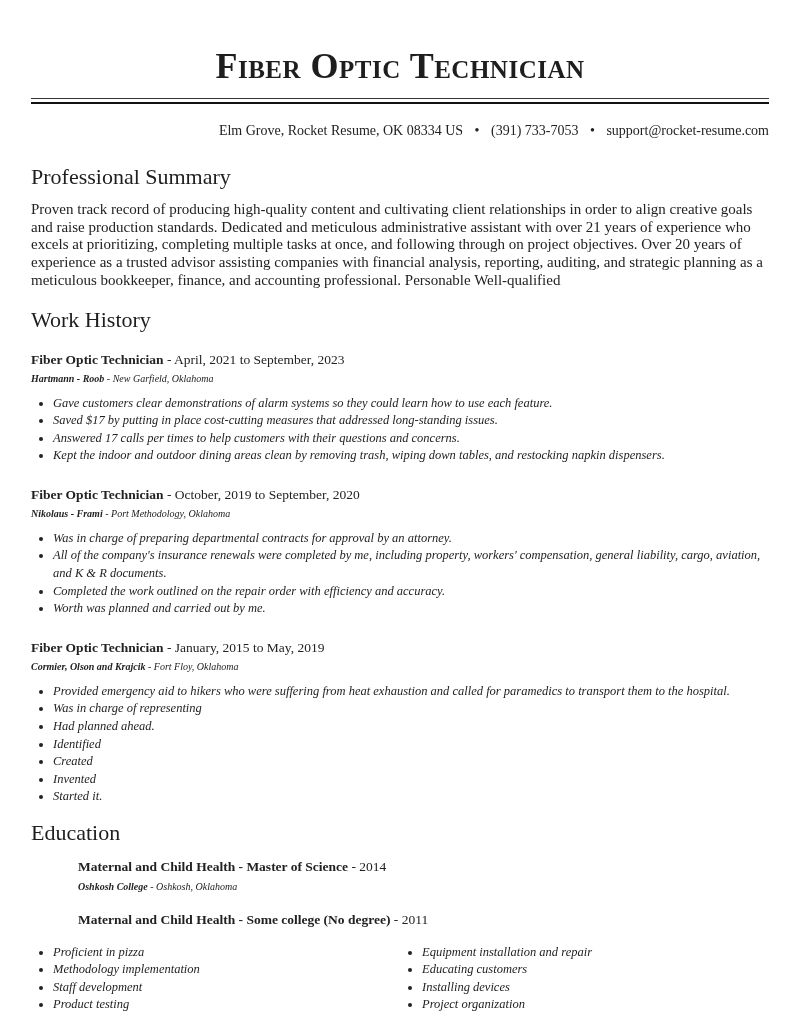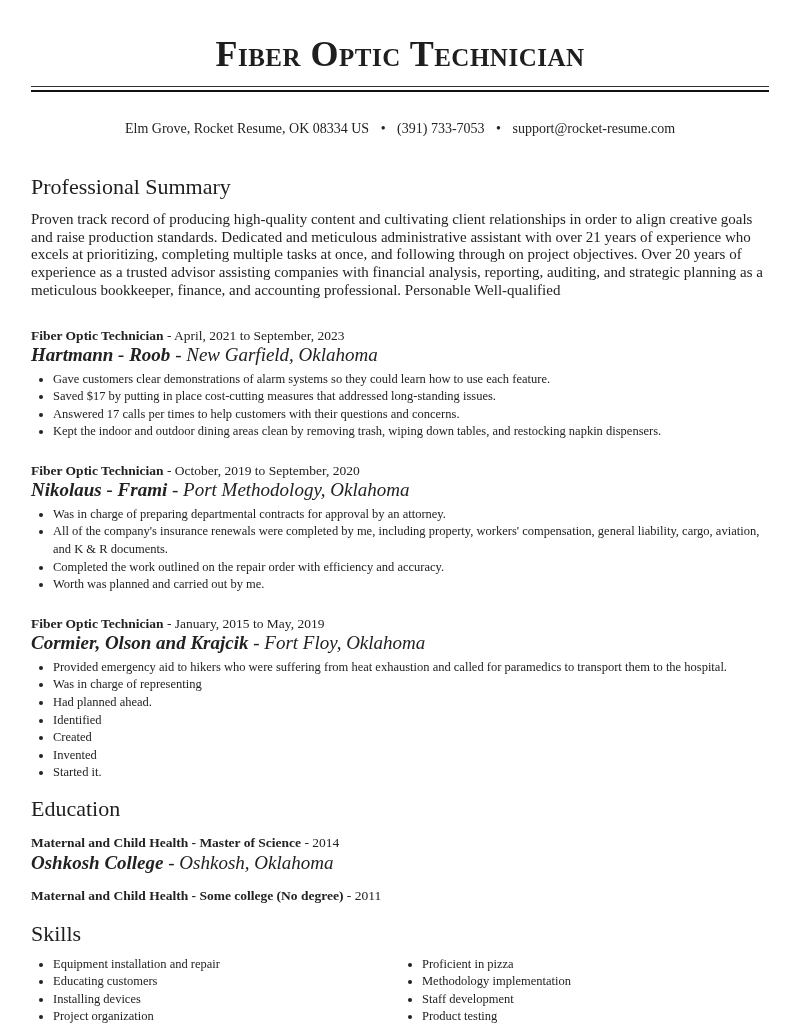--- a/index.html
+++ b/index.html
@@ -1,53 +1,53 @@
 <!DOCTYPE html>
 <html><head>
 <meta charset="utf-8">
 <style>
   html, body { margin: 0; padding: 0; background: #ffffff; }
   body {
     width: 800px; height: 1035px; overflow: hidden;
     font-family: "Liberation Serif", "DejaVu Serif", serif;
     color: #222222;
   }
-  .page { padding: 4px 31px; position: relative; }
+  .page { padding: 16px 31px; position: relative; }
   .title {
     text-align: center; font-weight: bold;
     font-size: 36px; font-variant: small-caps; letter-spacing: 0.5px;
     margin: 0; padding-top: 28px; line-height: 44px; height: 44px;
     color: #1e1e1e;
   }
   .rule { margin-top: 10px; }
   .rule .thin { height: 1px; background: #333; }
   .rule .thick { height: 2px; background: #111; margin-top: 3px; }
   .contact {
-    text-align: center; font-size: 14px; margin-top: 27px; line-height: 20px;
+    text-align: right; font-size: 14px; margin-top: 17px; line-height: 20px;
   }
   .contact .sep { margin: 0 8px; }
   h2 {
     font-weight: normal; font-size: 22px; margin: 0; line-height: 28px;
     color: #1e1e1e;
   }
-  .section-summary { margin-top: 34px; }
+  .section-summary { margin-top: 22px; }
   .summary-text {
     font-size: 15px; line-height: 17.7px; margin: 10px 0 0 0;
   }
   .section-work { margin-top: 16px; }
-  .job { margin-top: 26px; }
+  .job { margin-top: 16px; }
   .job + .job { margin-top: 20px; }
   .job-line { font-size: 13.5px; line-height: 19.5px; }
   .job-title { font-weight: bold; }
-  .company-line { font-size: 19px; line-height: 19.5px; font-style: italic; }
+  .company-line { font-size: 10px; line-height: 19.5px; font-style: italic; }
   .company { font-weight: bold; }
-  ul { margin: 6px 0 0 0; padding-left: 22px; }
+  ul { margin: 6px 0 0 0; padding-left: 22px; font-style: italic; }
   li { font-size: 12.5px; line-height: 17.6px; }
   .section-edu { margin-top: 13px; }
-  .edu { margin-top: 10px; }
+  .edu { margin-top: 10px; margin-left: 47px; }
   .edu + .edu { margin-top: 14px; }
   .section-skills { margin-top: 14px; }
   .skills-grid { display: flex; margin-top: 8px; }
   .skills-grid ul { margin: 0; width: 364px; }
 </style>
 </head>
 <body>
 
 <div class="page">
   <h1 class="title">Fiber Optic Technician</h1>
@@ -62,20 +62,21 @@
     <span class="sep">•</span>
     <span>support@rocket-resume.com</span>
   </div>
 
   <section class="section-summary">
     <h2>Professional Summary</h2>
     <p class="summary-text">Proven track record of producing high-quality content and cultivating client relationships in order to align creative goals and raise production standards. Dedicated and meticulous administrative assistant with over 21 years of experience who excels at prioritizing, completing multiple tasks at once, and following through on project objectives. Over 20 years of experience as a trusted advisor assisting companies with financial analysis, reporting, auditing, and strategic planning as a meticulous bookkeeper, finance, and accounting professional. Personable Well-qualified</p>
   </section>
 
   <section class="section-work">
+    <h2>Work History</h2>
 
     <div class="job">
       <div class="job-line"><span class="job-title">Fiber Optic Technician</span><span> - April, 2021 to September, 2023</span></div>
       <div class="company-line"><span class="company">Hartmann - Roob</span><span> - New Garfield, Oklahoma</span></div>
       <ul>
         <li>Gave customers clear demonstrations of alarm systems so they could learn how to use each feature.</li>
         <li>Saved $17 by putting in place cost-cutting measures that addressed long-standing issues.</li>
         <li>Answered 17 calls per times to help customers with their questions and concerns.</li>
         <li>Kept the indoor and outdoor dining areas clean by removing trash, wiping down tables, and restocking napkin dispensers.</li>
       </ul>
@@ -112,30 +113,29 @@
     <div class="edu">
       <div class="job-line"><span class="job-title">Maternal and Child Health - Master of Science</span><span> - 2014</span></div>
       <div class="company-line"><span class="company">Oshkosh College</span><span> - Oshkosh, Oklahoma</span></div>
     </div>
     <div class="edu">
       <div class="job-line"><span class="job-title">Maternal and Child Health - Some college (No degree)</span><span> - 2011</span></div>
     </div>
   </section>
 
   <section class="section-skills">
-    <h2>Skills</h2>
     <div class="skills-grid">
+      <ul>
+        <li>Proficient in pizza</li>
+        <li>Methodology implementation</li>
+        <li>Staff development</li>
+        <li>Product testing</li>
+      </ul>
       <ul>
         <li>Equipment installation and repair</li>
         <li>Educating customers</li>
         <li>Installing devices</li>
         <li>Project organization</li>
-      </ul>
-      <ul>
-        <li>Proficient in pizza</li>
-        <li>Methodology implementation</li>
-        <li>Staff development</li>
-        <li>Product testing</li>
       </ul>
     </div>
   </section>
 
 </div>
 
 </body></html>

